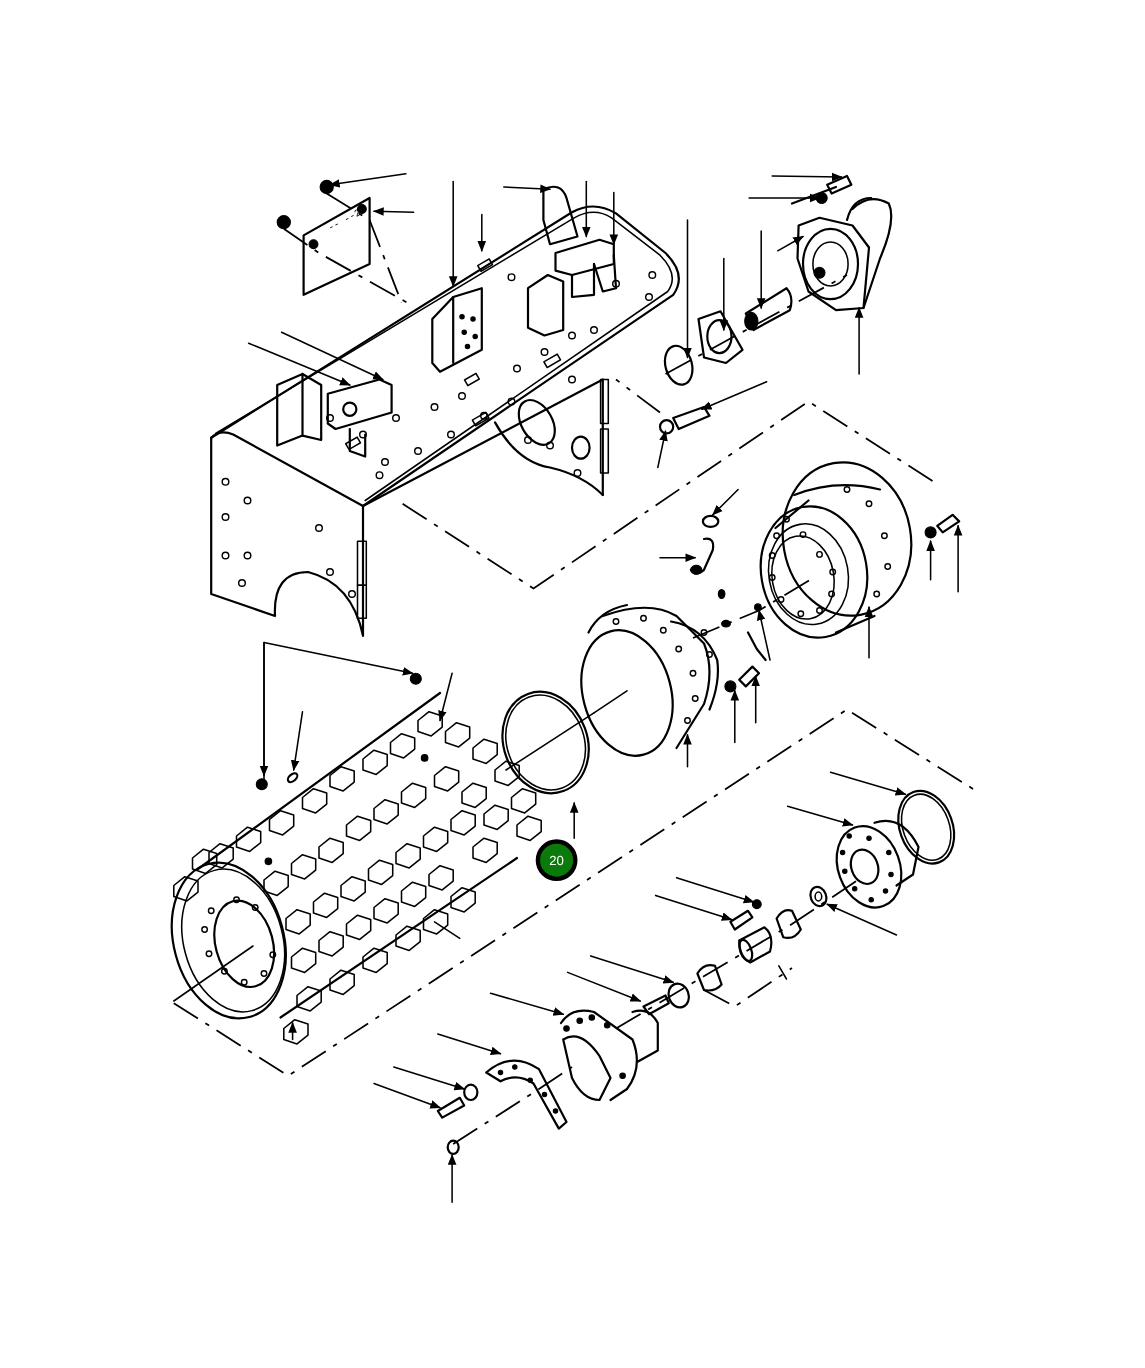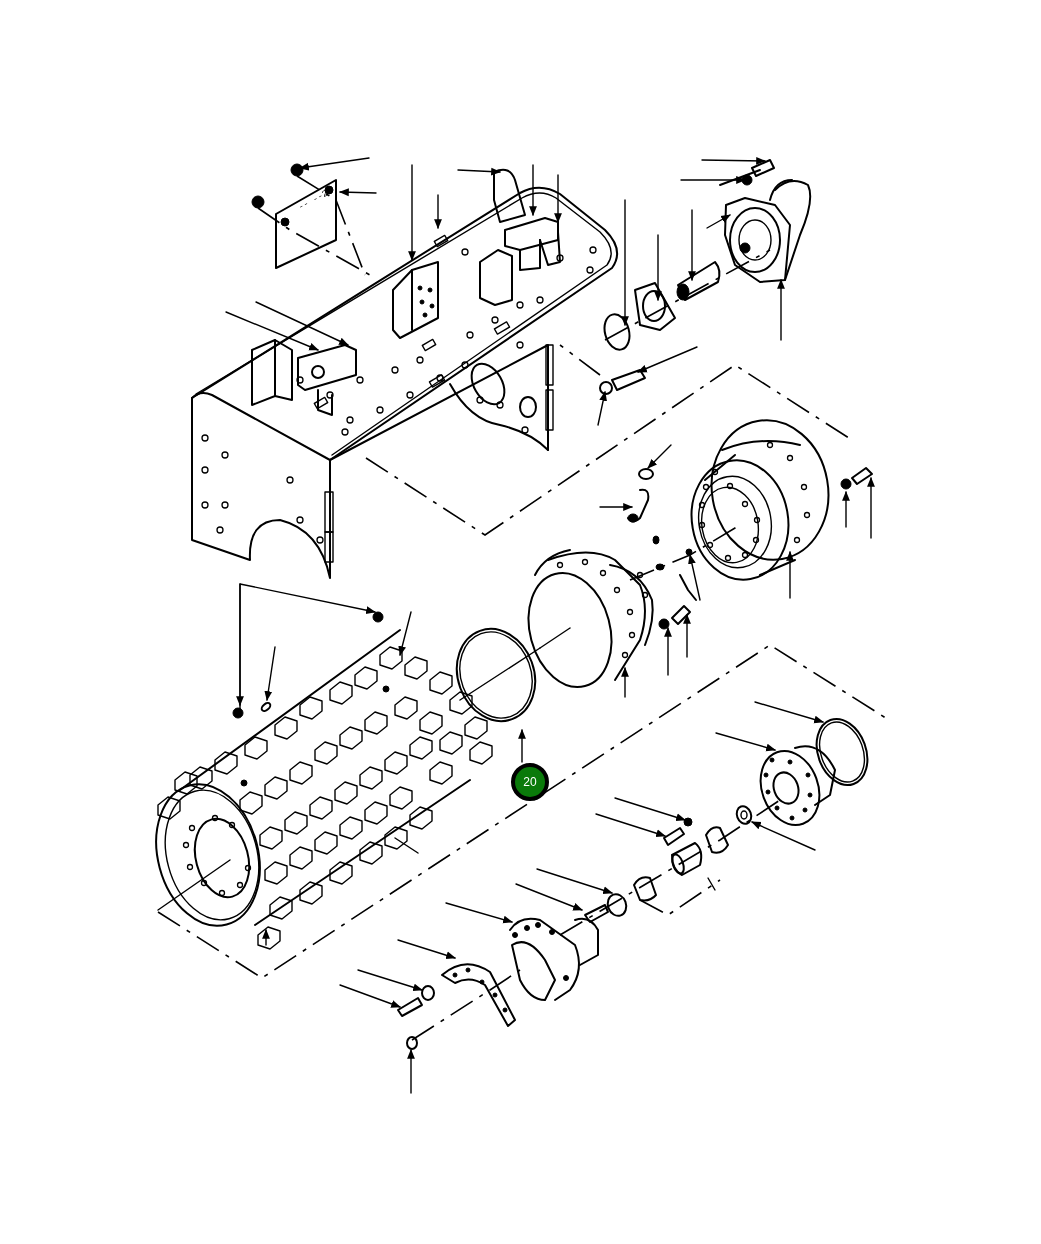--- a/index.html
+++ b/index.html
@@ -397,15 +397,15 @@
     <line class="thin" x1="537" y1="869" x2="612" y2="893" marker-end="url(#ah)"></line>
     <line class="thin" x1="516" y1="884" x2="582" y2="910" marker-end="url(#ah)"></line>
     <line class="thin" x1="446" y1="903" x2="512" y2="922" marker-end="url(#ah)"></line>
     <line class="thin" x1="398" y1="940" x2="455" y2="958" marker-end="url(#ah)"></line>
     <line class="thin" x1="358" y1="970" x2="422" y2="990" marker-end="url(#ah)"></line>
     <line class="thin" x1="340" y1="985" x2="400" y2="1007" marker-end="url(#ah)"></line>
     <line class="thin" x1="411" y1="1093" x2="411" y2="1050" marker-end="url(#ah)"></line>
   </g>
 </svg>
 
-<div class="callout" style="left:511px; top:763px;">
+<div class="callout" style="left:487px; top:763px;">
   <span>20</span>
 </div>
 
 </body></html>

